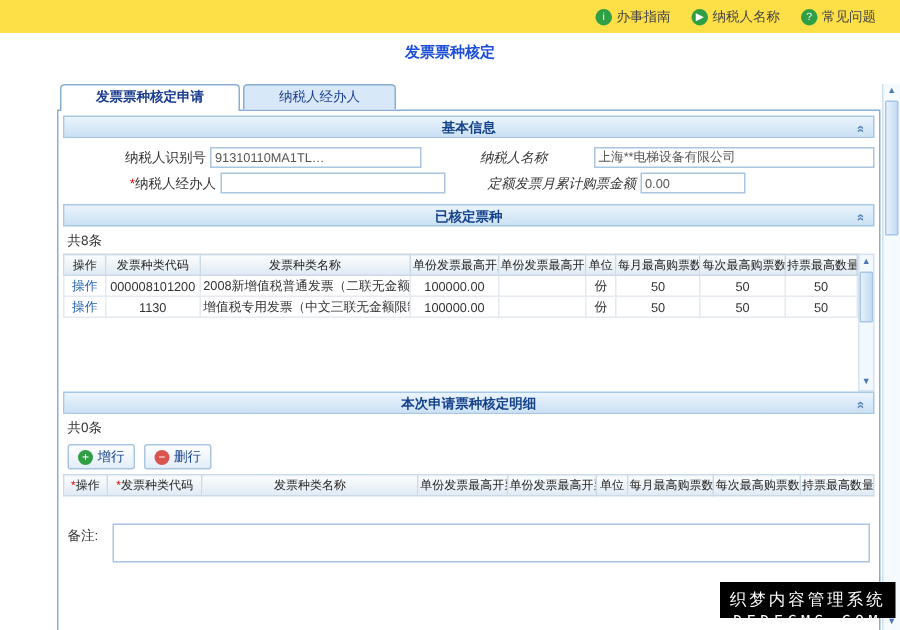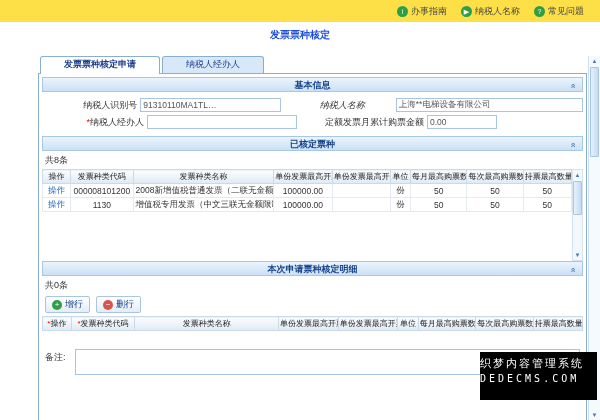--- a/index.html
+++ b/index.html
@@ -29,21 +29,21 @@
   .sechead { position:relative; height:15px; line-height:15px; padding:0 5px;
              background:linear-gradient(#eaf4fd,#cbe1f3); border:1px solid #a6c8e4;
              color:#15428b; font-weight:bold; font-size:9px;text-align:center; }
   .collapse { position:absolute; right:4px; top:3px; width:10px; height:10px; color:#5b86b8;
               font-size:9px; line-height:10px; transform:rotate(-90deg); cursor:pointer; }
 
   
   .fields { padding:3px 0 4px 0; }
   .fieldrow { display:flex; align-items:center; font-size:9px; color:#333; margin:3px 0; }
   .flabel { text-align:right; padding-right:3px; white-space:nowrap; overflow:hidden; }
-  .w105 { width:105px; } .w80 { width:80px;font-style:italic; } .w118 { width:118px; }
+  .w105 { width:105px; } .w80 { width:80px;font-style:italic; } .w118 { width:118px;font-style:italic; }
   .req { color:#e00; }
   input.fin { border:1px solid #a9c5e0; height:14px; font-size:8.5px; color:#555;
               padding:0 2px; font-family:inherit; }
   .in150 { width:150px; } .in200 { width:200px;margin-left:28px; } .in70 { width:70px; color:#999; }
 
   
   .countline { font-size:9px; color:#333; padding:3px 2px 2px 3px; }
   .tablewrap { display:flex; align-items:stretch; }
   table.grid { border-collapse:collapse; table-layout:fixed; width:100%; }
   table.grid th { background:linear-gradient(#fbfdfe,#dfeaf4); border:1px solid #ccd9e6;
@@ -82,22 +82,22 @@
   .cicn.add { background:#2f9e44; } .cicn.del { background:#d9534f; }
   .emptyrows { height:14px; }
 
   .remarkrow { display:flex; align-items:flex-start; font-size:9px; color:#333;
                padding:4px 3px 0 3px; }
   .remarklabel { width:30px; padding-top:2px; }
   textarea.remarkbox { flex:1; height:26px; border:1px solid #a9c5e0; resize:none;
                        font-family:inherit; font-size:9px; }
 
   
-  .watermark { position:absolute; left:480px; top:352px; width:117px; height:48px;
-               background:#000; color:#fff; text-align:left; padding-top:4px; z-index:9; }
+  .watermark { position:absolute; left:480px; top:388px; width:117px; height:24px;
+               background:#000; color:#fff; text-align:center; padding-top:4px; z-index:9; }
   .wm1 { font-size:11px; letter-spacing:2px; }
   .wm2 { font-size:10px; letter-spacing:3px; font-family:"DejaVu Sans Mono",monospace; margin-top:2px; }
 </style>
 </head>
 <body>
 
 <div class="page">
 
   <div class="topbar">
     <span class="toplink">

